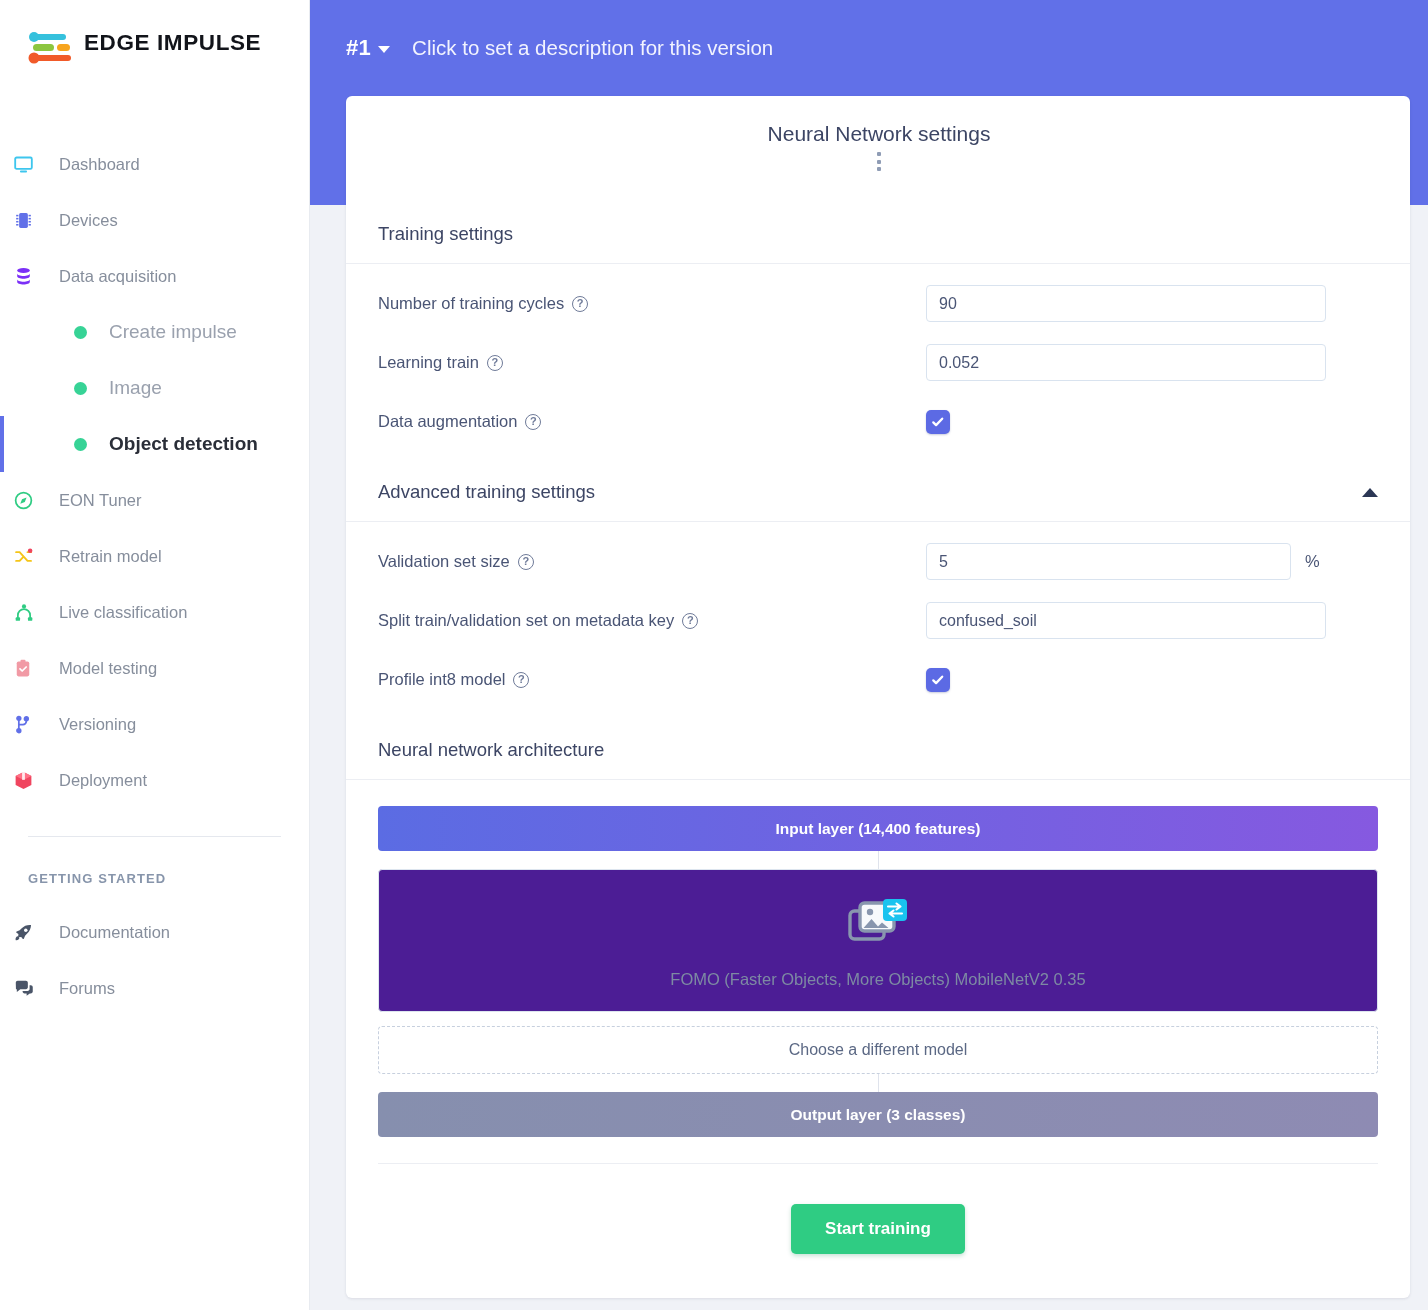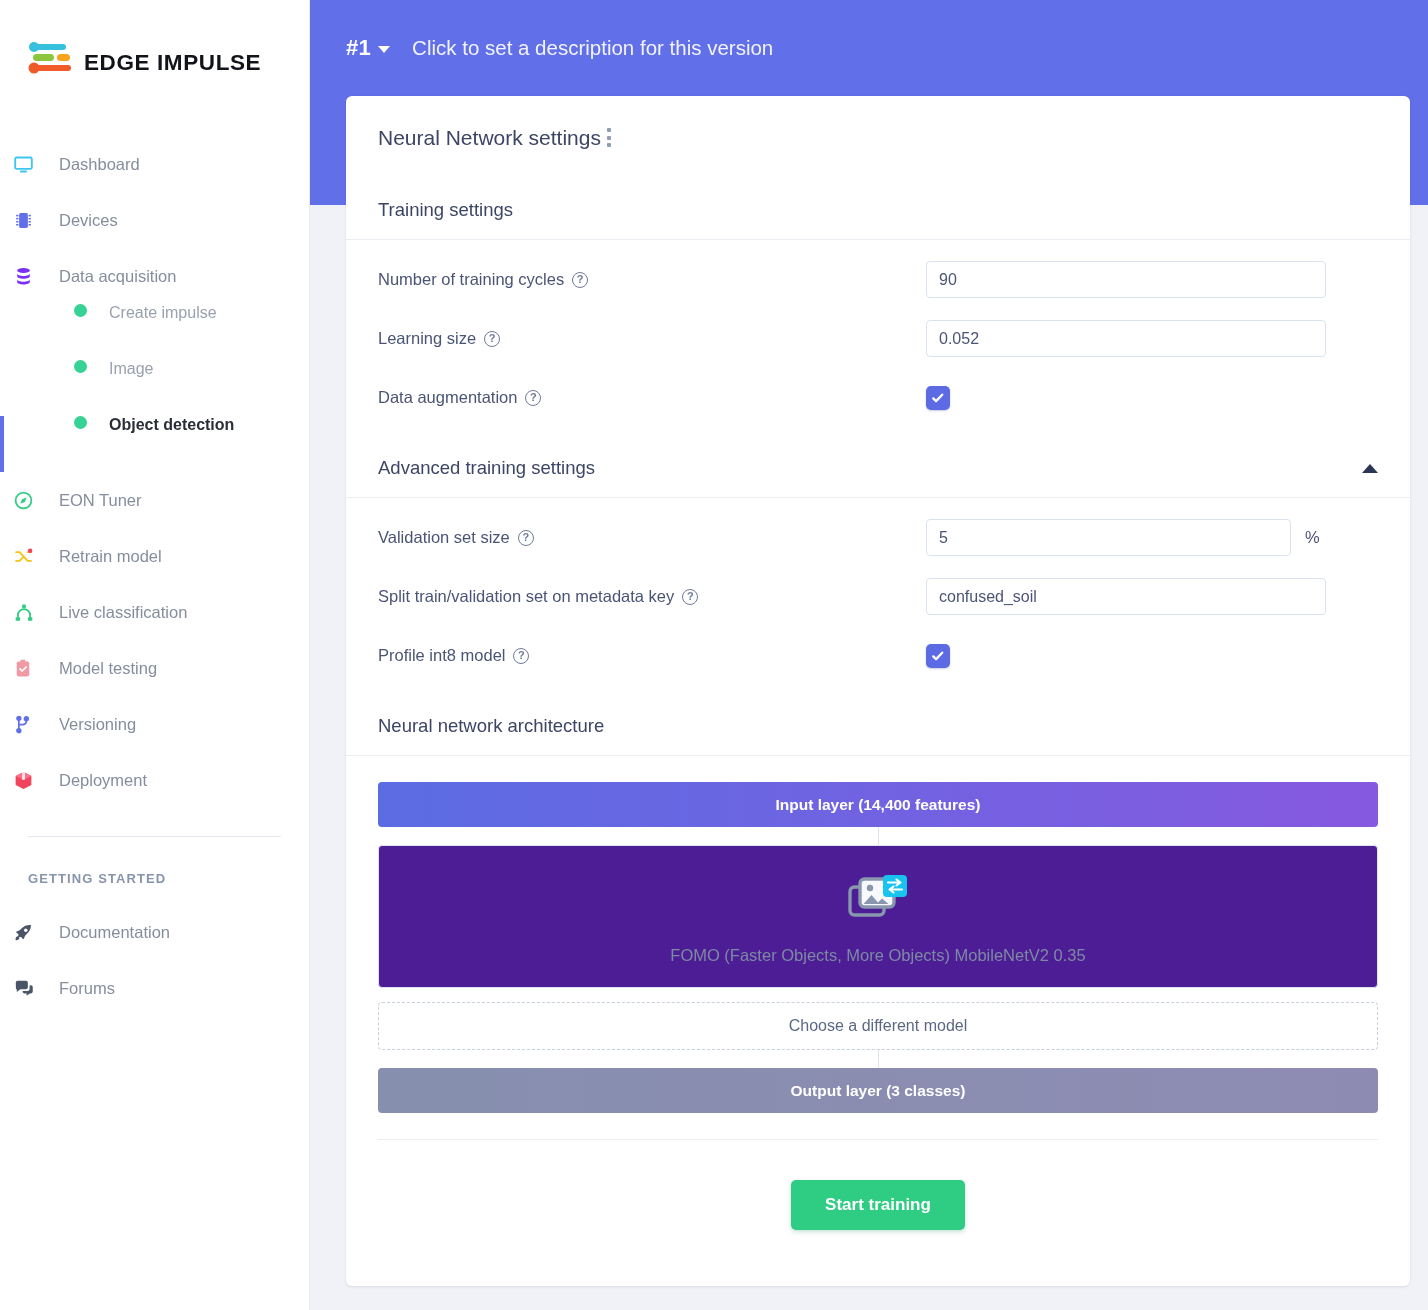--- a/index.html
+++ b/index.html
@@ -11,36 +11,36 @@
   }
   .app { display: flex; width: 1428px; height: 1310px; position: relative; }
 
   
   .sidebar {
     width: 310px; min-width: 310px; height: 1310px;
     background: #ffffff;
     border-right: 1px solid #e8ebf0;
     position: relative; z-index: 5;
   }
-  .logo-row { display: flex; align-items: flex-end; padding: 30px 0 0 28px; height: 76px; }
+  .logo-row { display: flex; align-items: flex-start; padding: 30px 0 0 28px; height: 76px; }
   .logo-mark { width: 46px; height: 36px; position: relative; margin-right: 10px; }
   .logo-text {
     font-size: 22.5px; font-weight: bold; letter-spacing: .6px; color: #12141a;
   }
   .nav { padding-top: 60px; }
   .nav-item {
     display: flex; align-items: center;
     height: 56px; padding-left: 13px;
     color: #868e9c; font-size: 16.5px;
     cursor: pointer; position: relative;
   }
   .nav-item .ico { width: 30px; min-width: 30px; display: flex; align-items: center; justify-content: flex-start; margin-right: 16px; }
   .sub-item {
-    display: flex; height: 56px;
-    padding-left: 74px; font-size: 16px; color: #9aa1ae; cursor: pointer; position: relative;
+    display: flex; align-items: center; height: 56px;
+    padding-left: 74px; font-size: 19px; color: #9aa1ae; cursor: pointer; position: relative;
   }
   .sub-item.active { color: #2a2e38; font-weight: bold; }
   .sub-item .dot { width: 13px; height: 13px; border-radius: 50%; background: #37d396; margin-right: 22px; }
   .active-bar {
     position: absolute; left: 0; top: 0; width: 4px; height: 56px; background: #6170e8;
   }
   .divider { height: 1px; background: #e5e8ee; margin: 28px 28px 0 28px; }
   .section-title {
     font-size: 13px; font-weight: bold; letter-spacing: 1.1px;
     color: #8795ab; padding: 34px 0 0 28px;
@@ -74,20 +74,21 @@
     position: relative; z-index: 2;
     margin: 0 18px 0 36px;
     background: #ffffff;
     border-radius: 6px;
     box-shadow: 0 1px 3px rgba(20,30,60,.10);
     min-height: 1190px;
   }
   .card-head {
     display: flex; align-items: center; justify-content: flex-start;
     padding: 26px 30px 24px 32px;
+    flex-direction: column;
   }
   .card-title { font-size: 21px; color: #3c4564; font-weight: normal; }
   .kebab { display: flex; flex-direction: column; gap: 3.5px; padding: 6px; cursor: pointer; }
   .kebab i { display:block; width: 4px; height: 4px; background: #8f9cb5; border-radius: 1px; }
 
   .sec-head {
     font-size: 18.5px; color: #3c4564; padding: 22px 32px 18px 32px;
     border-bottom: 1px solid #eceef3;
   }
   .sec-head.flex { display:flex; align-items:center; justify-content: space-between; }
@@ -356,21 +357,21 @@
             <span>Number of training cycles</span>
             <span class="help-ico">?</span>
           </div>
           <div class="field-wrap">
             <input class="txt" type="text" value="90" style="">
           </div>
         </div>
 
         <div class="form-row">
           <div class="form-label">
-            <span>Learning size</span>
+            <span>Learning train</span>
             <span class="help-ico">?</span>
           </div>
           <div class="field-wrap">
             <input class="txt" type="text" value="0.052" style="">
           </div>
         </div>
 
         <div class="form-row">
           <div class="form-label">
             <span>Data augmentation</span>

